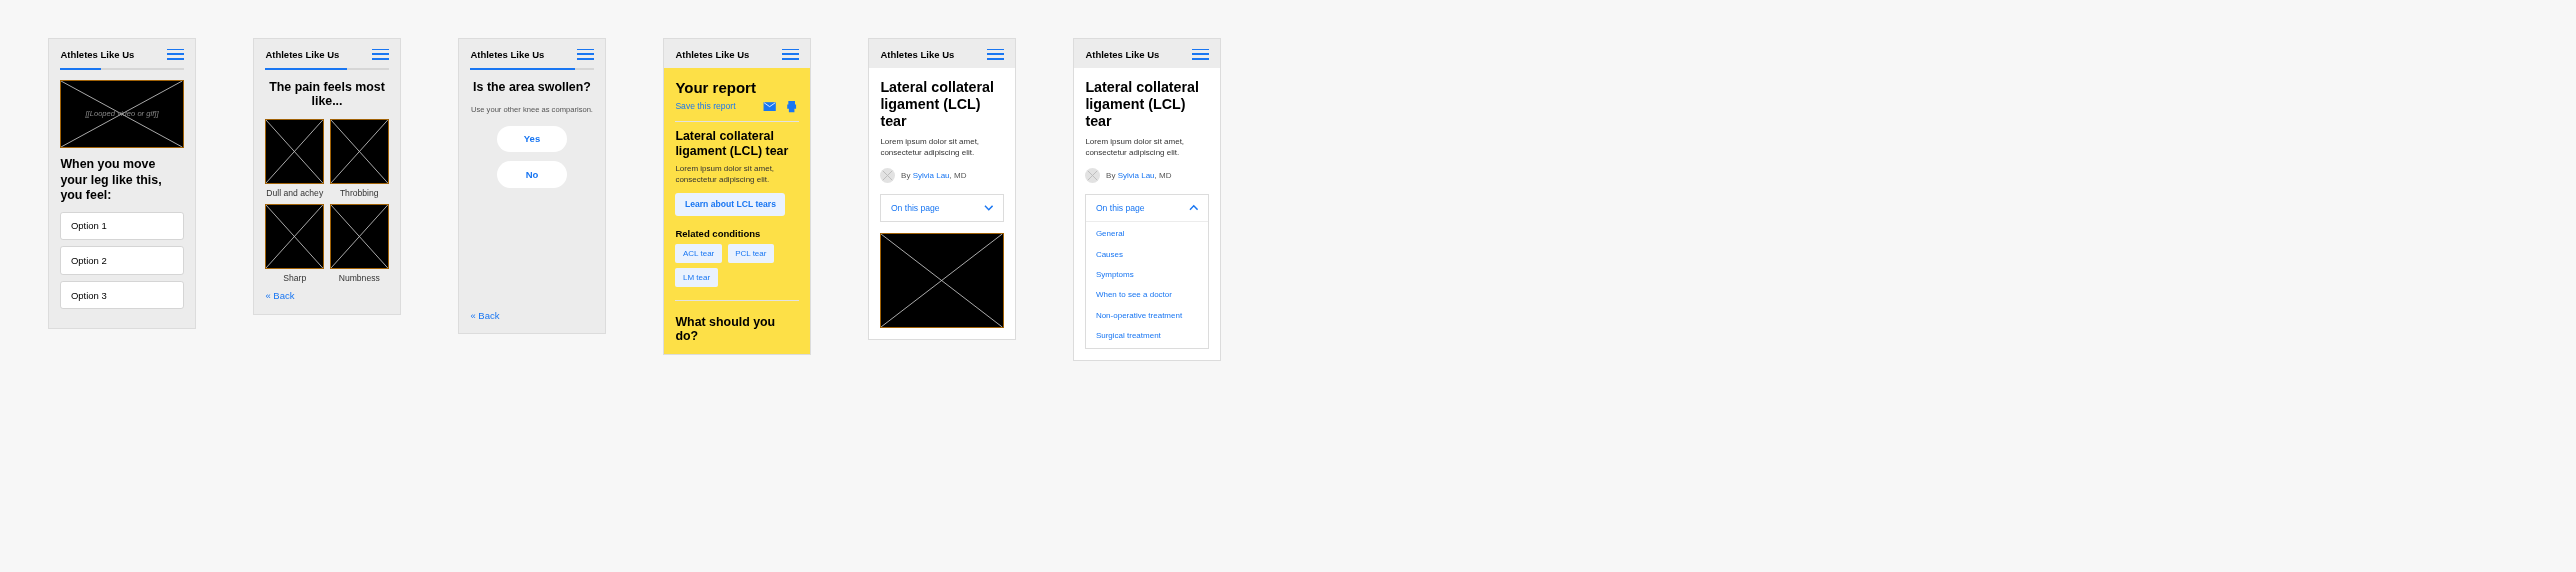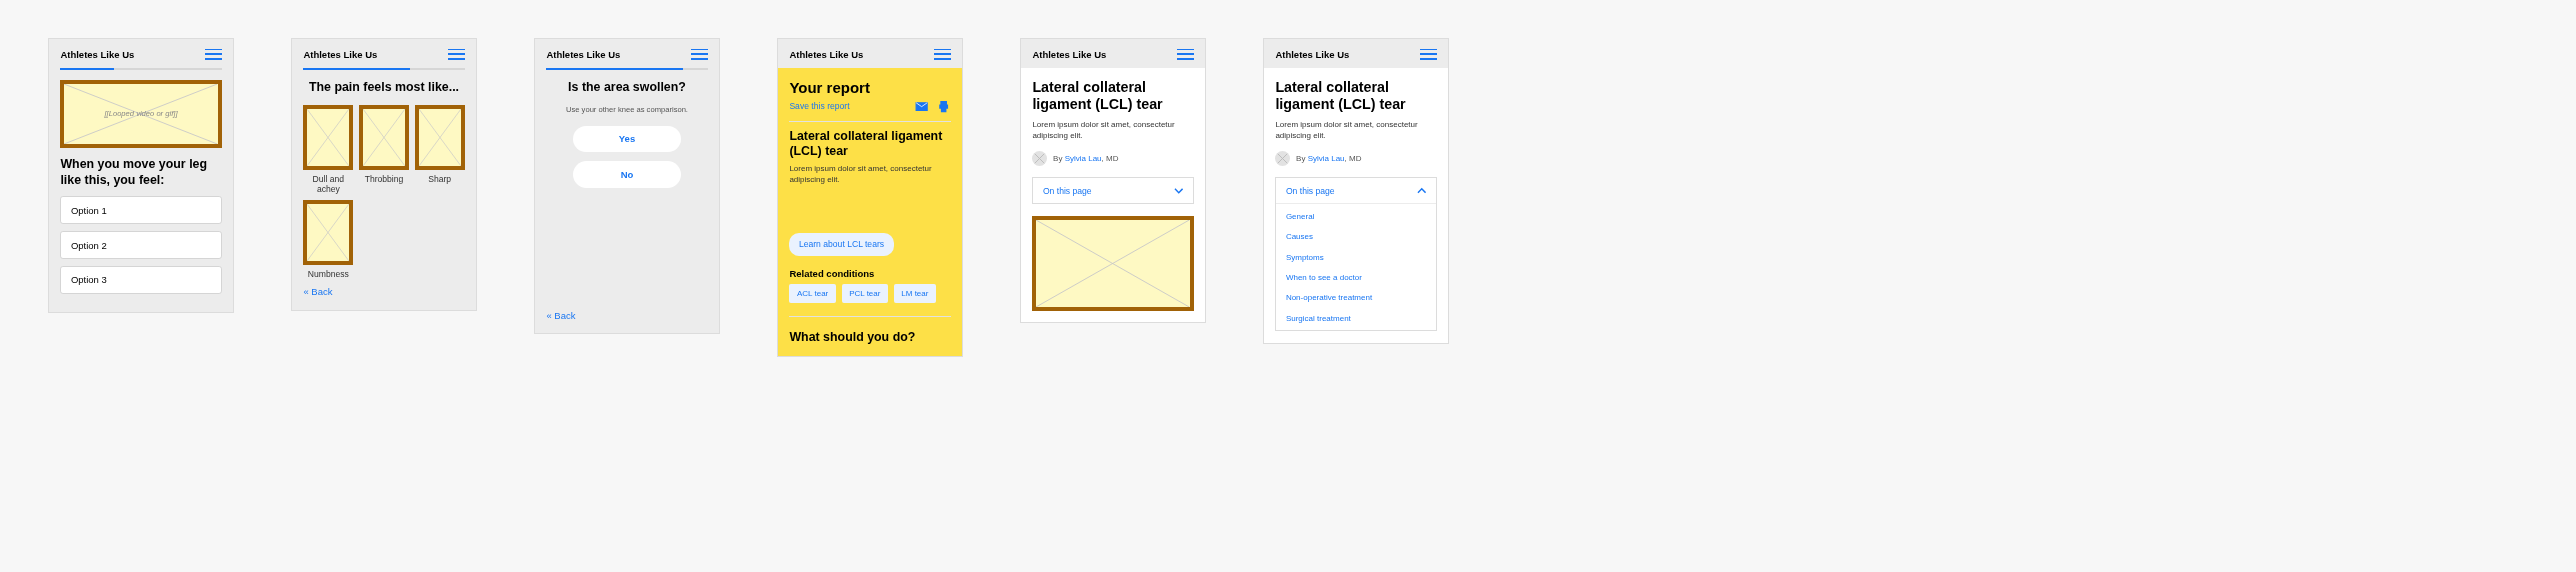--- a/index.html
+++ b/index.html
@@ -1,49 +1,49 @@
 <!DOCTYPE html>
 <html style="font-size:15px"><head>
 <meta charset="utf-8">
 <style>
 * { box-sizing: border-box; margin: 0; padding: 0; }
 body { font-family: -apple-system, BlinkMacSystemFont, "Helvetica Neue", Arial, sans-serif; background: #f7f7f7; padding: 38px 48px; }
 .screens { display: flex; gap: 57px; align-items: flex-start; }
-.screen { width: 186px; background: #ececec; border: 1px solid #dcdcdc; overflow: hidden; flex-shrink: 0; }
+.screen { width: 148px; background: #ececec; border: 1px solid #dcdcdc; overflow: hidden; flex-shrink: 0; }
 .screen.white { background: #fff; }
 .header { display: flex; justify-content: space-between; align-items: center; padding: 9.5px 11.4px 7.6px; }
 .brand { font-size: 9.5px; font-weight: 700; color: #000; }
 .hamburger { display: flex; flex-direction: column; gap: 2.9px; cursor: pointer; }
 .hamburger span { width: 17px; height: 1.9px; background: #1976f2; }
 .progress { height: 2.9px; background: #d6d6d6; margin: 0 11.4px 9.5px; }
 .progress .bar { height: 100%; background: #1976f2; }
 .content { padding: 0 11.4px 11.4px; }
-.placeholder { position: relative; background: #fef9c3; border: 4px solid #a16207; }
+.placeholder { position: relative; background: #000000; border: 1px solid #a16207; }
 .placeholder svg.cross { position: absolute; inset: 0; width: 100%; height: 100%; }
 .media-ph { height: 68px; display: flex; align-items: center; justify-content: center; }
 .media-ph .label { position: relative; font-size: 7.6px; font-style: italic; color: #888; }
 .q-title { font-size: 12.4px; font-weight: 800; color: #000; margin: 9.5px 0 7.6px; line-height: 1.25; }
 .opt { background: #fff; border: 1px solid #d5d5d5; border-radius: 2.9px; padding: 7.6px 9.5px; font-size: 9.5px; margin-bottom: 6.7px; cursor: pointer; }
 .q2 { text-align: center; font-size: 12.4px; font-weight: 800; margin: 5.7px 0 11.4px; }
-.grid2 { display: grid; grid-template-columns: 1fr 1fr 1fr; gap: 5.7px; }
+.grid2 { display: grid; grid-template-columns: 1fr 1fr; gap: 5.7px; }
 .cell .ph { height: 65px; }
 .cell .cap { text-align: center; font-size: 8.6px; margin-top: 3.8px; color: #333; }
 .back { color: #1976f2; font-size: 9.5px; cursor: pointer; margin-top: 7.6px; display: inline-block; }
 .sub { text-align: center; font-size: 7.6px; color: #555; margin-bottom: 11.4px; }
 .pill { background: #fff; border-radius: 19px; padding: 7.6px 0; text-align: center; font-size: 9.5px; font-weight: 600; color: #1976f2; margin: 0 27px 9.5px; cursor: pointer; }
 .report-body { background: #fde047; padding: 11.4px; }
 .report-h1 { font-size: 15px; font-weight: 900; margin-bottom: 3.8px; }
 .save-row { display: flex; justify-content: space-between; align-items: center; margin-bottom: 7.6px; }
 .save-link { color: #1976f2; font-size: 8.6px; cursor: pointer; }
 .icons { display: flex; gap: 9.5px; }
 .icons svg { width: 13.3px; height: 13.3px; fill: #1976f2; cursor: pointer; }
 .divider { border-top: 1px solid #e2e2e2; margin: 7.6px 0; }
 .cond-h { font-size: 12.4px; font-weight: 800; line-height: 1.2; margin-bottom: 3.8px; }
 .desc { font-size: 8px; color: #333; line-height: 1.4; margin-bottom: 7.6px; }
-.btn-light { background: #eaf2fe; color: #1976f2; font-size: 8.6px; font-weight: 400; padding: 6.7px 9.5px; display: inline-block; cursor: pointer; border-radius: 10px; margin-top: 40px; }
+.btn-light { background: #eaf2fe; color: #1976f2; font-size: 8.6px; font-weight: 700; padding: 6.7px 9.5px; display: inline-block; cursor: pointer; border-radius: 3px; }
 .rel-h { font-size: 9.5px; font-weight: 700; margin: 11.4px 0 5.7px; }
 .chips { display: flex; gap: 5.7px; flex-wrap: wrap; }
 .chip { background: #eaf2fe; color: #1976f2; font-size: 8px; padding: 4.8px 7.6px; border-radius: 1.9px; cursor: pointer; }
 .section-h { font-size: 12.4px; font-weight: 800; margin-top: 13.3px; }
 .article-body { background: #fff; padding: 11.4px; }
 .article-h1 { font-size: 14.3px; font-weight: 900; line-height: 1.2; margin-bottom: 5.7px; }
 .byline { display: flex; align-items: center; gap: 5.7px; margin: 9.5px 0 11.4px; font-size: 8px; }
 .avatar { width: 15px; height: 15px; border-radius: 50%; background: #e2e2e2; position: relative; }
 .avatar svg { position: absolute; inset: 0; }
 .byline .by { color: #555; }

